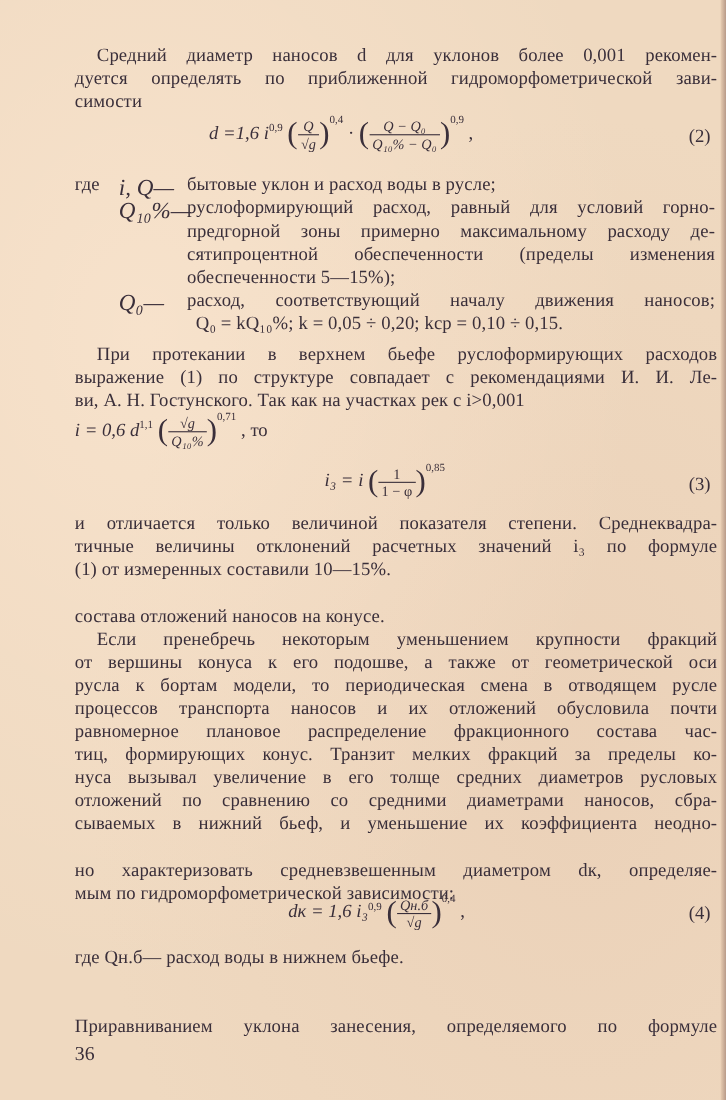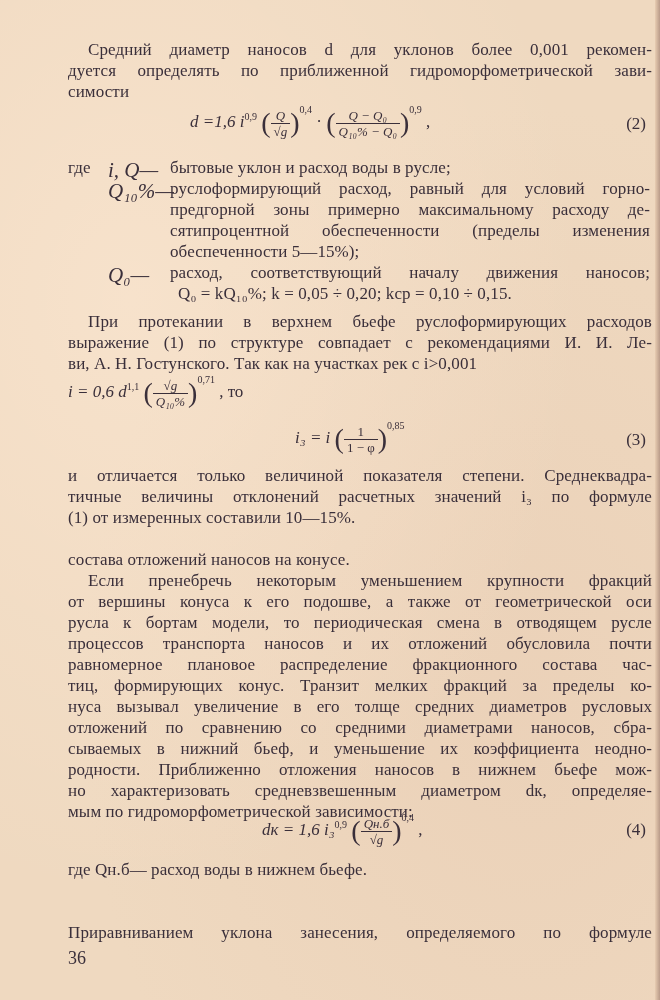--- a/index.html
+++ b/index.html
@@ -88,21 +88,20 @@
 
   <div class="line j ind" style="top:571px">Если пренебречь некоторым уменьшением крупности фракций</div>
   <div class="line j" style="top:592px">от вершины конуса к его подошве, а также от геометрической оси</div>
   <div class="line j" style="top:613px">русла к бортам модели, то периодическая смена в отводящем русле</div>
   <div class="line j" style="top:634px">процессов транспорта наносов и их отложений обусловила почти</div>
   <div class="line j" style="top:655px">равномерное плановое распределение фракционного состава час-</div>
   <div class="line j" style="top:676px">тиц, формирующих конус. Транзит мелких фракций за пределы ко-</div>
   <div class="line j" style="top:697px">нуса вызывал увеличение в его толще средних диаметров русловых</div>
   <div class="line j" style="top:718px">отложений по сравнению со средними диаметрами наносов, сбра-</div>
   <div class="line j" style="top:739px">сываемых в нижний бьеф, и уменьшение их коэффициента неодно-</div>
-  <div class="line j" style="top:760px">родности. Приближенно отложения наносов в нижнем бьефе мож-</div>
   <div class="line j" style="top:781px">но характеризовать средневзвешенным диаметром dк, определяе-</div>
   <div class="line" style="top:802px">мым по гидроморфометрической зависимости:</div>
 
   <div class="fm" style="left:262px; top:812px">
     <span class="it">dк = 1,6 i₃</span><sup>0,9</sup>
     <span class="par">(</span><span class="frac"><span class="num it">Qн.б</span><span class="den it">√g</span></span><span class="par">)</span><sup style="vertical-align:14px">0,4</sup>
     <span>,</span>
   </div>
   <div class="eqno" style="top:820px">(4)</div>
 

